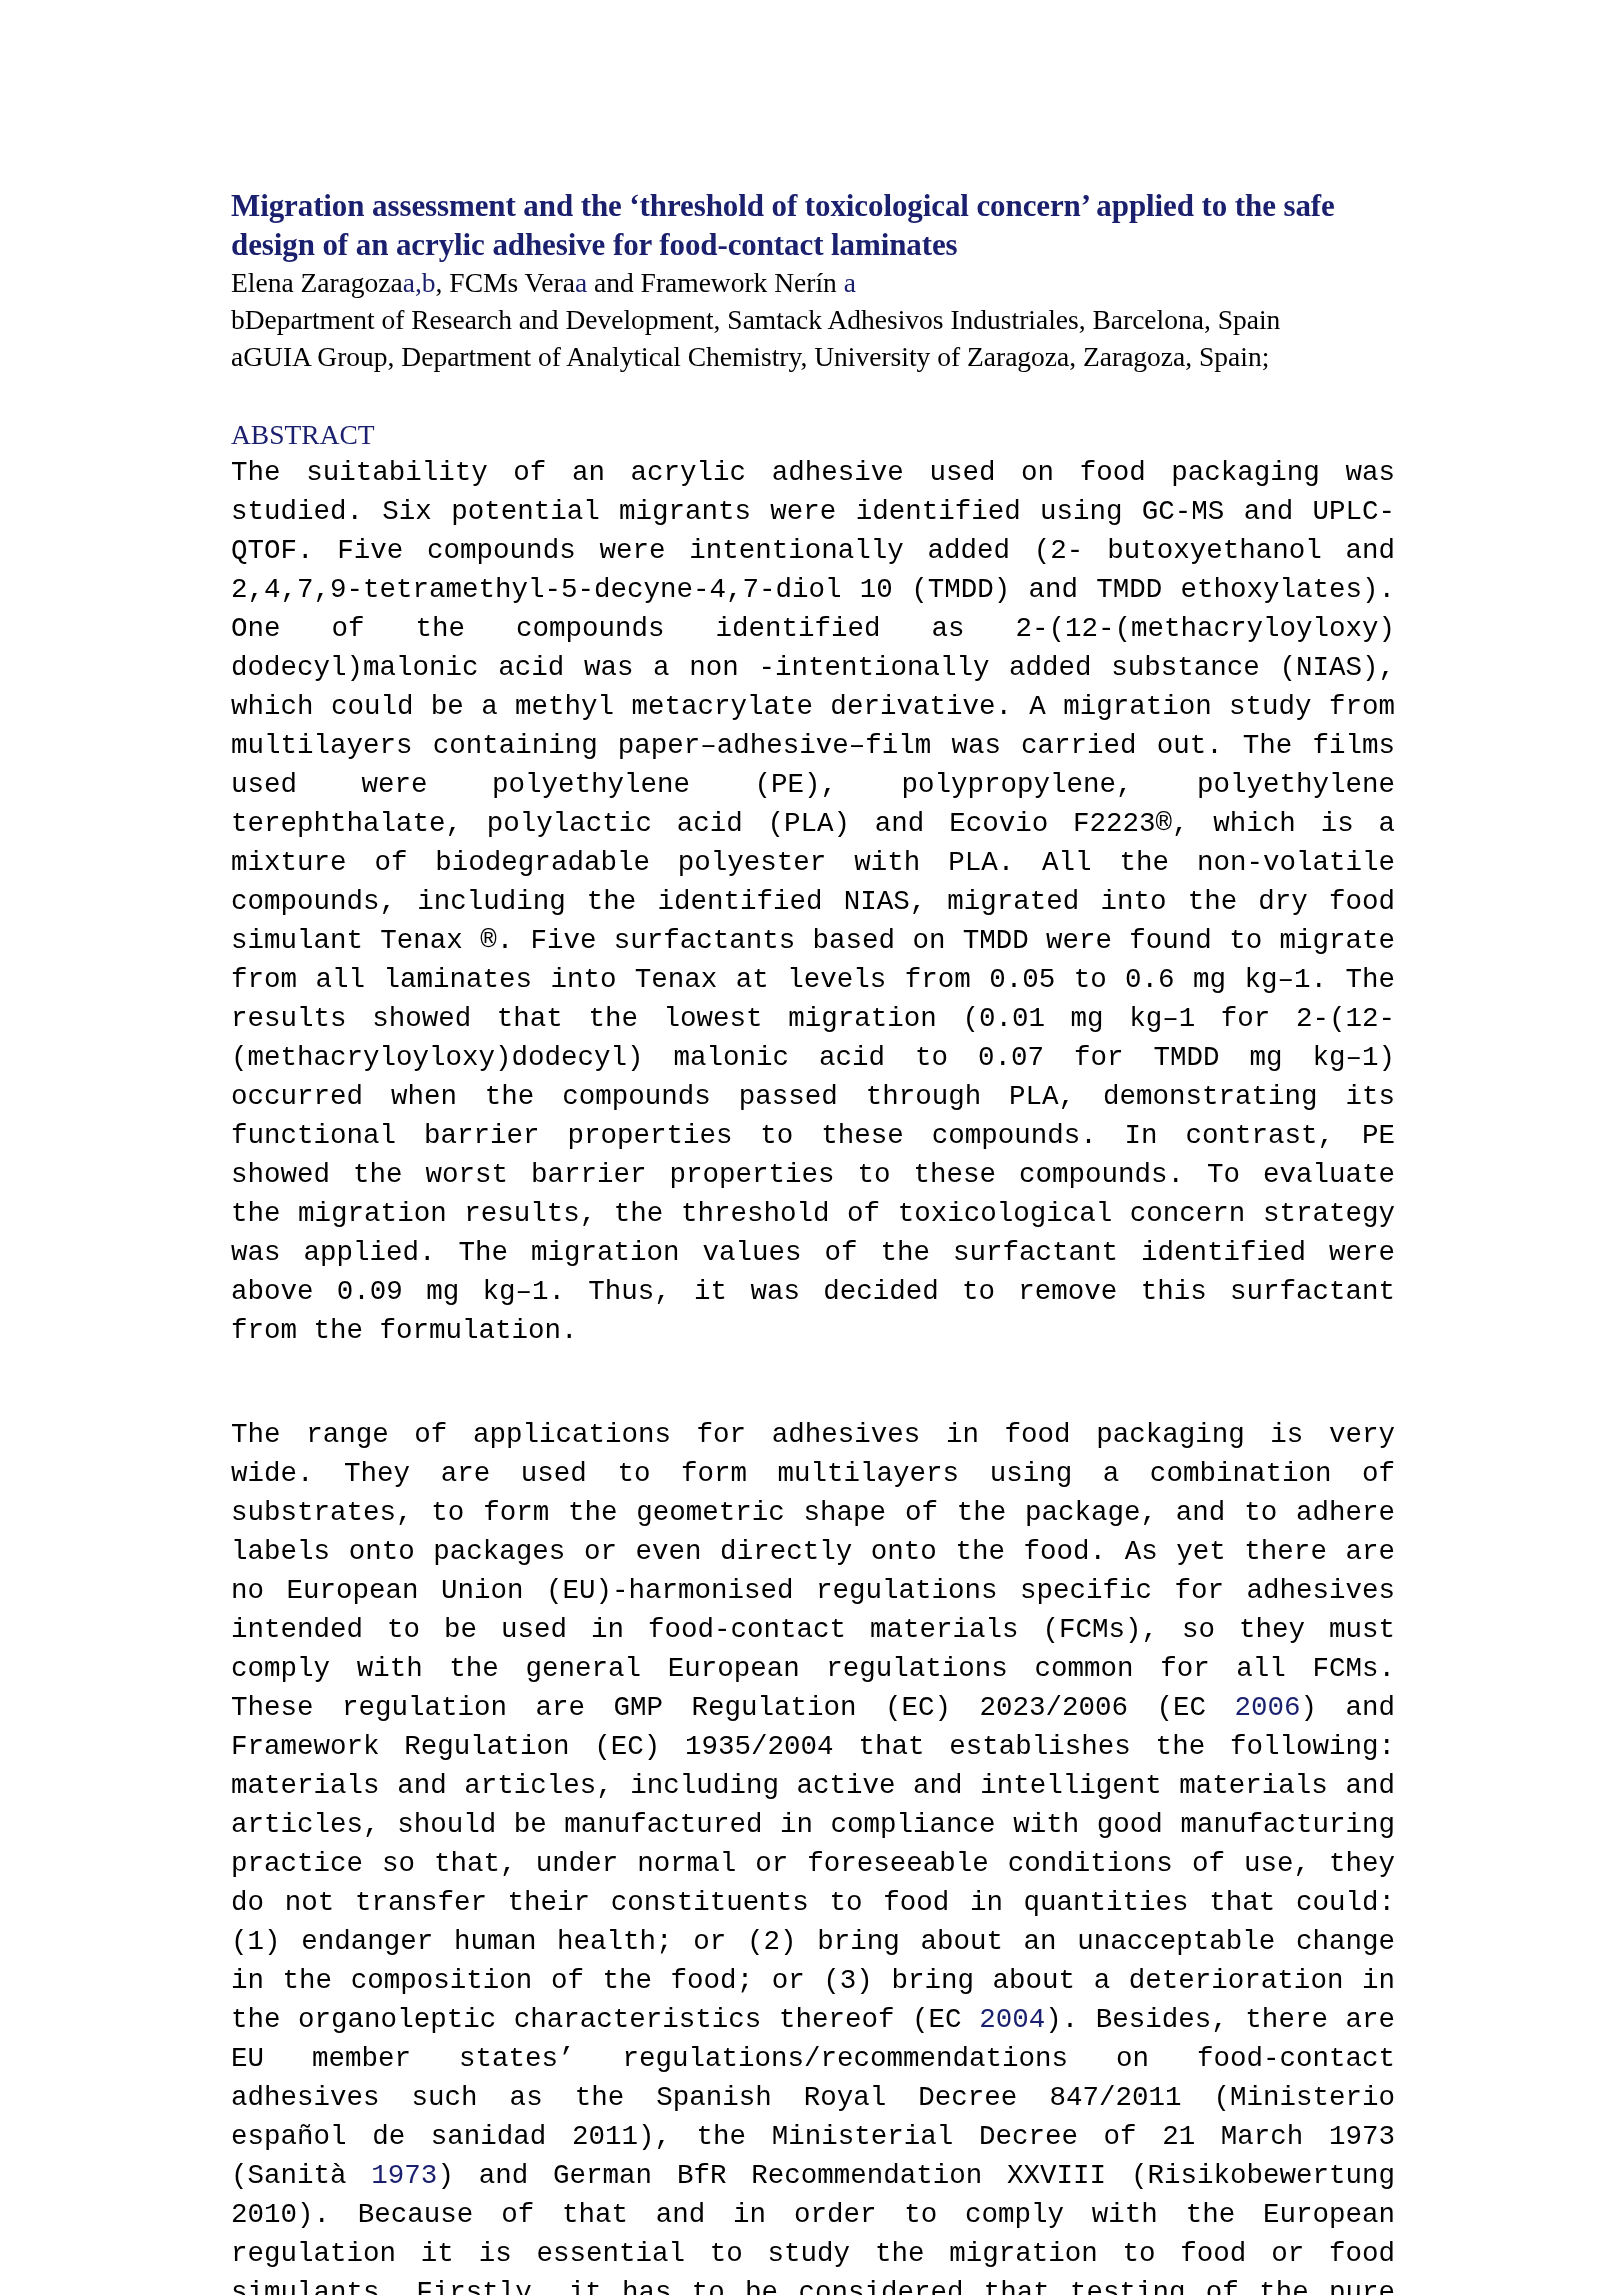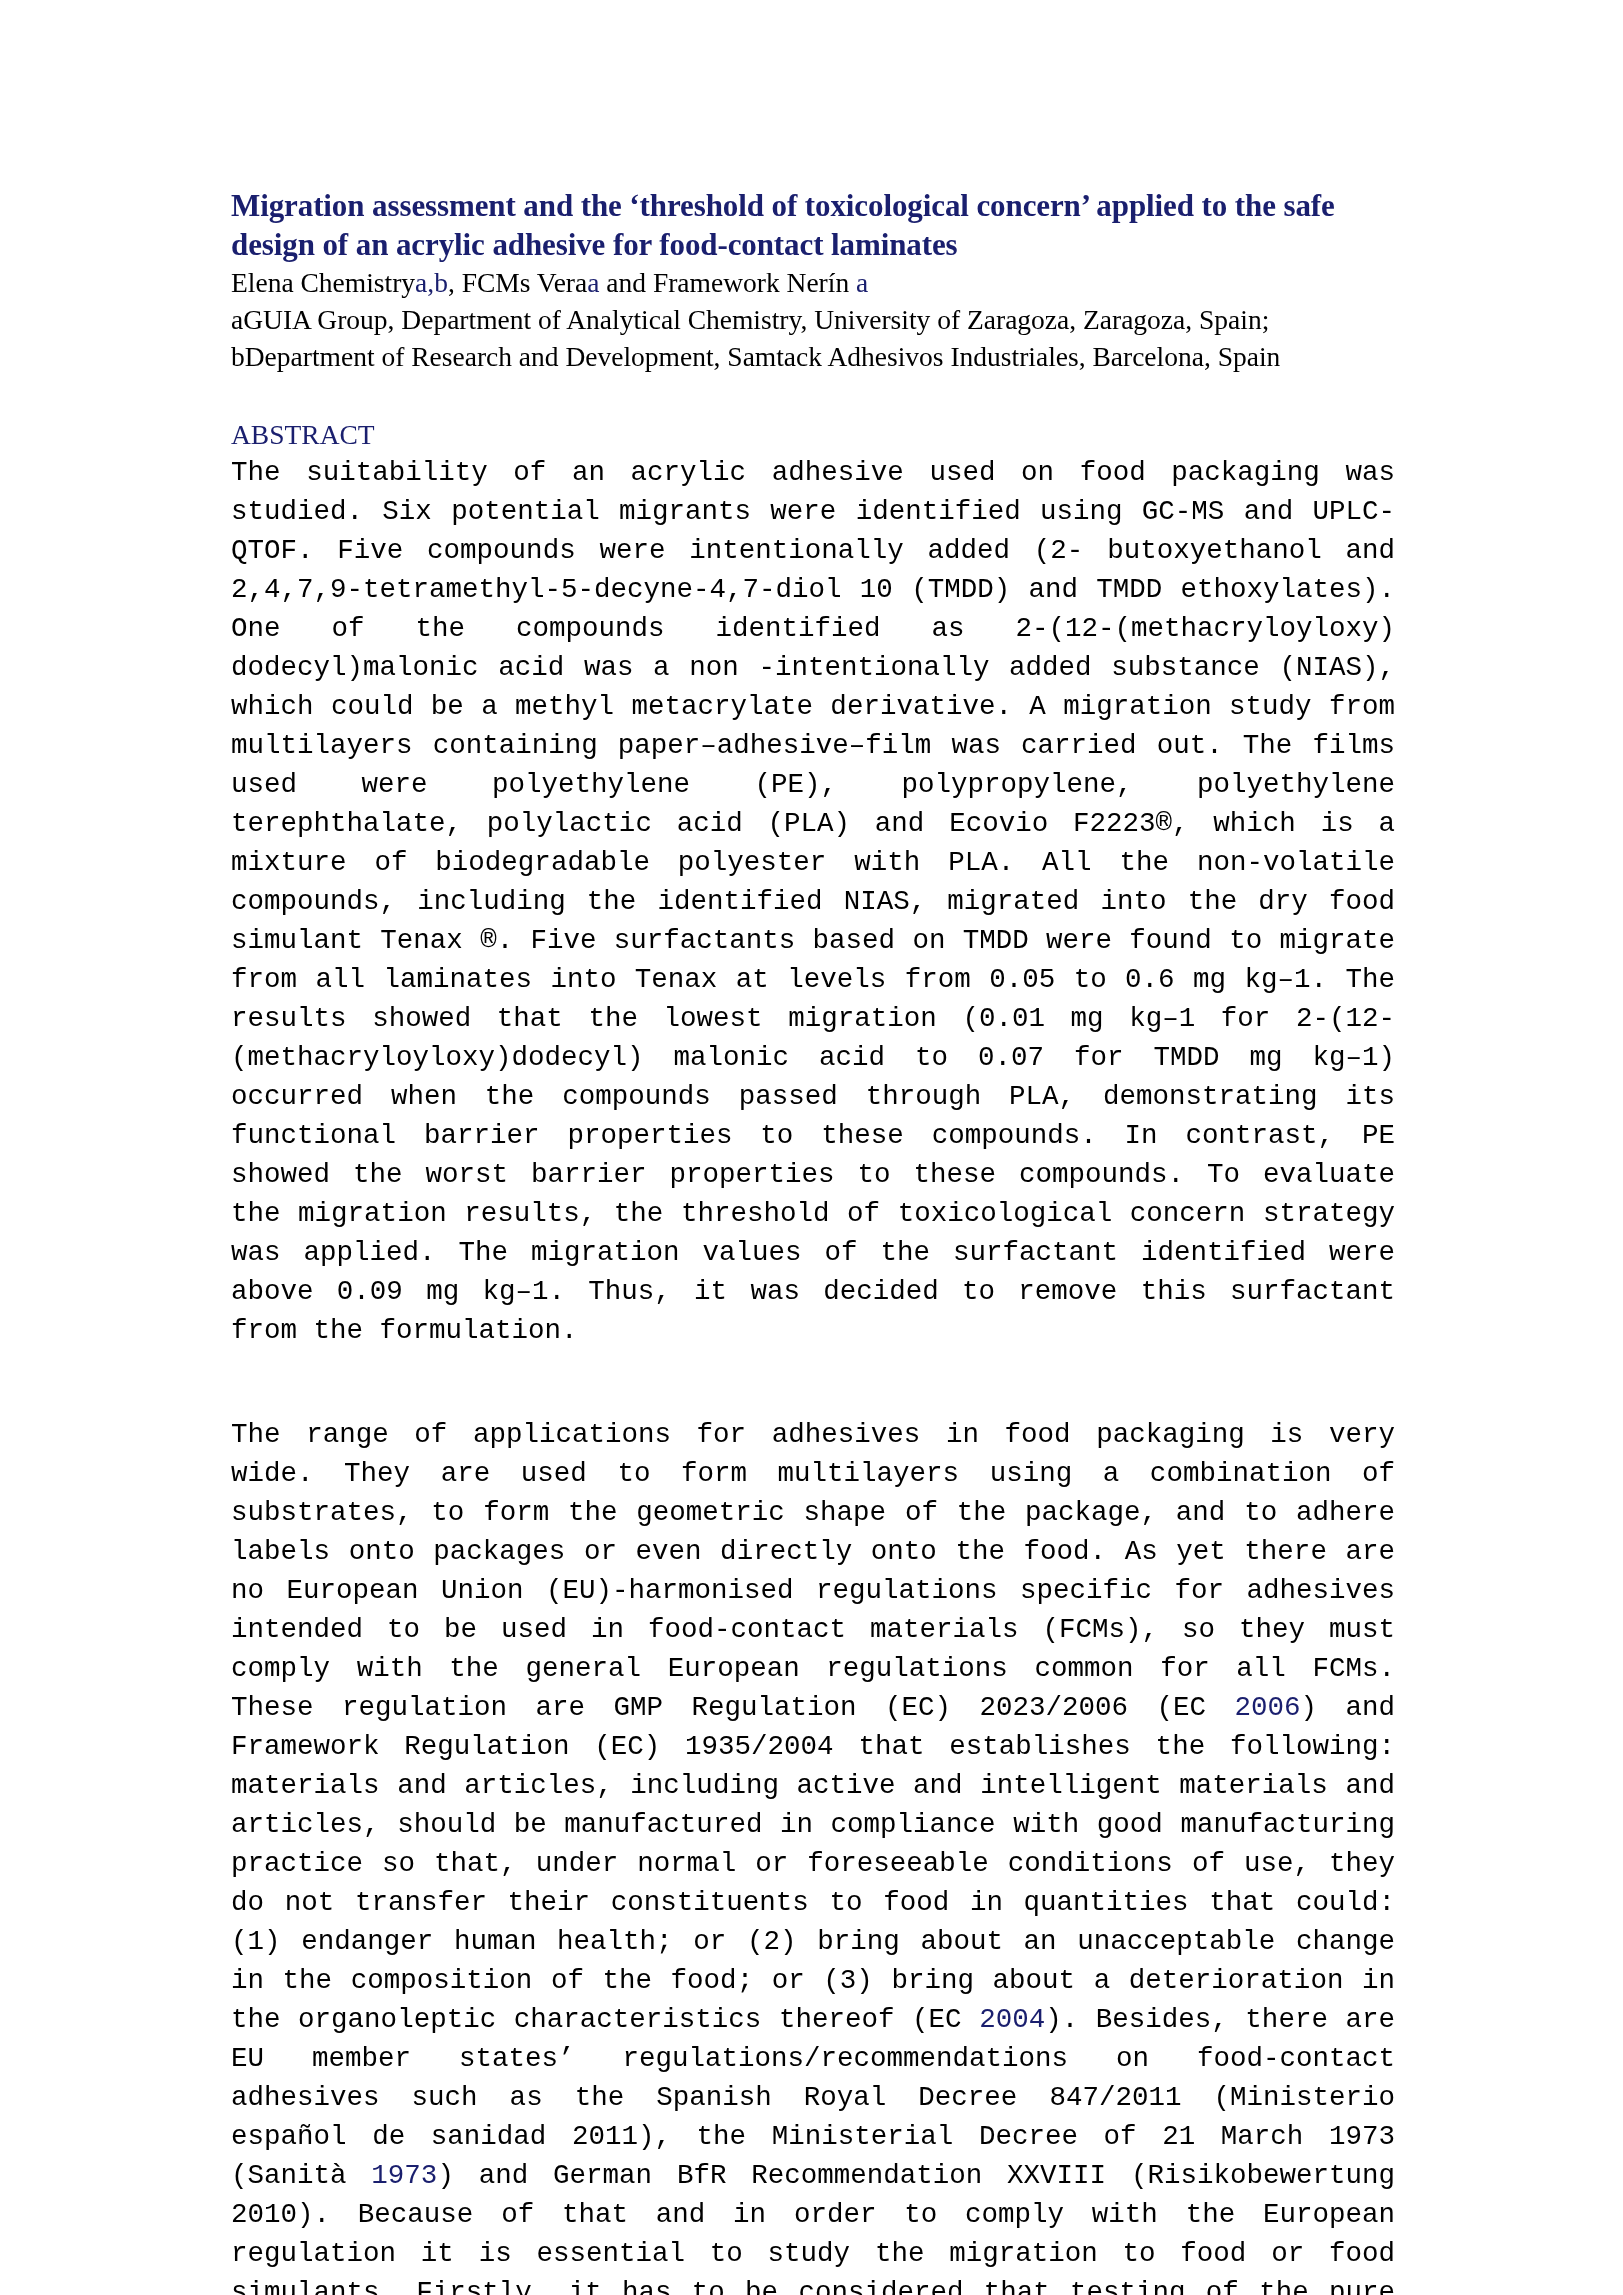--- a/index.html
+++ b/index.html
@@ -69,24 +69,24 @@
   .gap-intro { height: 65px; }
 </style>
 </head>
 <body>
 
 <div class="page">
   <div class="content">
 
     <h1 class="title">Migration assessment and the ‘threshold of toxicological concern’ applied to the safe design of an acrylic adhesive for food-contact laminates</h1>
 
-    <p class="authors"><span>Elena Chemistry</span><span class="lnk">a,b</span><span>, FCMs Vera</span><span class="lnk">a</span><span> and Framework Nerín </span><span class="lnk">a</span></p>
+    <p class="authors"><span>Elena Zaragoza</span><span class="lnk">a,b</span><span>, FCMs Vera</span><span class="lnk">a</span><span> and Framework Nerín </span><span class="lnk">a</span></p>
 
+    <p class="affil">bDepartment of Research and Development, Samtack Adhesivos Industriales, Barcelona, Spain</p>
     <p class="affil">aGUIA Group, Department of Analytical Chemistry, University of Zaragoza, Zaragoza, Spain;</p>
-    <p class="affil">bDepartment of Research and Development, Samtack Adhesivos Industriales, Barcelona, Spain</p>
 
     <div class="gap-abstract"></div>
 
     <p class="section-head">ABSTRACT</p>
     <p class="body-par">The suitability of an acrylic adhesive used on food packaging was studied. Six potential migrants were identified using GC-MS and UPLC-QTOF. Five compounds were intentionally added (2- butoxyethanol and 2,4,7,9-tetramethyl-5-decyne-4,7-diol 10 (TMDD) and TMDD ethoxylates). One of the compounds identified as 2-(12-(methacryloyloxy) dodecyl)malonic acid was a non -intentionally added substance (NIAS), which could be a methyl metacrylate derivative. A migration study from multilayers containing paper–adhesive–film was carried out. The films used were polyethylene (PE), polypropylene, polyethylene terephthalate, polylactic acid (PLA) and Ecovio F2223®, which is a mixture of biodegradable polyester with PLA. All the non-volatile compounds, including the identified NIAS, migrated into the dry food simulant Tenax ®. Five surfactants based on TMDD were found to migrate from all laminates into Tenax at levels from 0.05 to 0.6 mg kg–1. The results showed that the lowest migration (0.01 mg kg–1 for 2-(12-(methacryloyloxy)dodecyl) malonic acid to 0.07 for TMDD mg kg–1) occurred when the compounds passed through PLA, demonstrating its functional barrier properties to these compounds. In contrast, PE showed the worst barrier properties to these compounds. To evaluate the migration results, the threshold of toxicological concern strategy was applied. The migration values of the surfactant identified were above 0.09 mg kg–1. Thus, it was decided to remove this surfactant from the formulation.</p>
 
     <div class="gap-intro"></div>
 
     <p class="body-par"><span>The range of applications for adhesives in food packaging is very wide. They are used to form multilayers using a combination of substrates, to form the geometric shape of the package, and to adhere labels onto packages or even directly onto the food. As yet there are no European Union (EU)-harmonised regulations specific for adhesives intended to be used in food-contact materials (FCMs), so they must comply with the general European regulations common for all FCMs. These regulation are GMP Regulation (EC) 2023/2006 (EC </span><span class="lnk">2006</span><span>) and Framework Regulation (EC) 1935/2004 that establishes the following: materials and articles, including active and intelligent materials and articles, should be manufactured in compliance with good manufacturing practice so that, under normal or foreseeable conditions of use, they do not transfer their constituents to food in quantities that could: (1) endanger human health; or (2) bring about an unacceptable change in the composition of the food; or (3) bring about a deterioration in the organoleptic characteristics thereof (EC </span><span class="lnk">2004</span><span>). Besides, there are EU member states’ regulations/recommendations on food-contact adhesives such as the Spanish Royal Decree 847/2011 (Ministerio español de sanidad 2011), the Ministerial Decree of 21 March 1973 (Sanità </span><span class="lnk">1973</span><span>) and German BfR Recommendation XXVIII (Risikobewertung 2010). Because of that and in order to comply with the European regulation it is essential to study the migration to food or food simulants. Firstly, it has to be considered that testing of the pure adhesive will overestimate migration, as contributing factors to migration are not sufficiently considered (curing times and conditions, interaction with substrates,</span></p>
 

